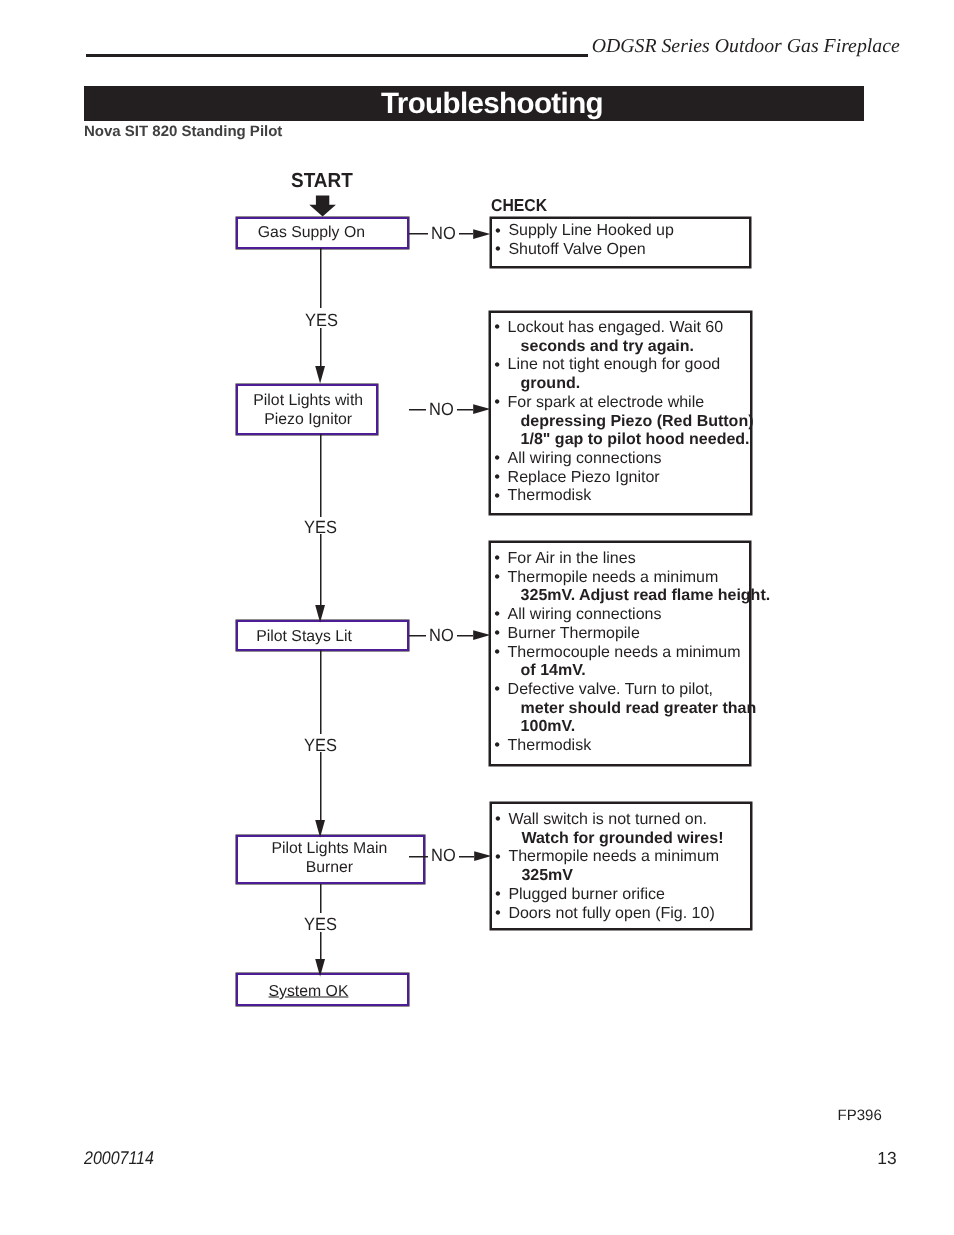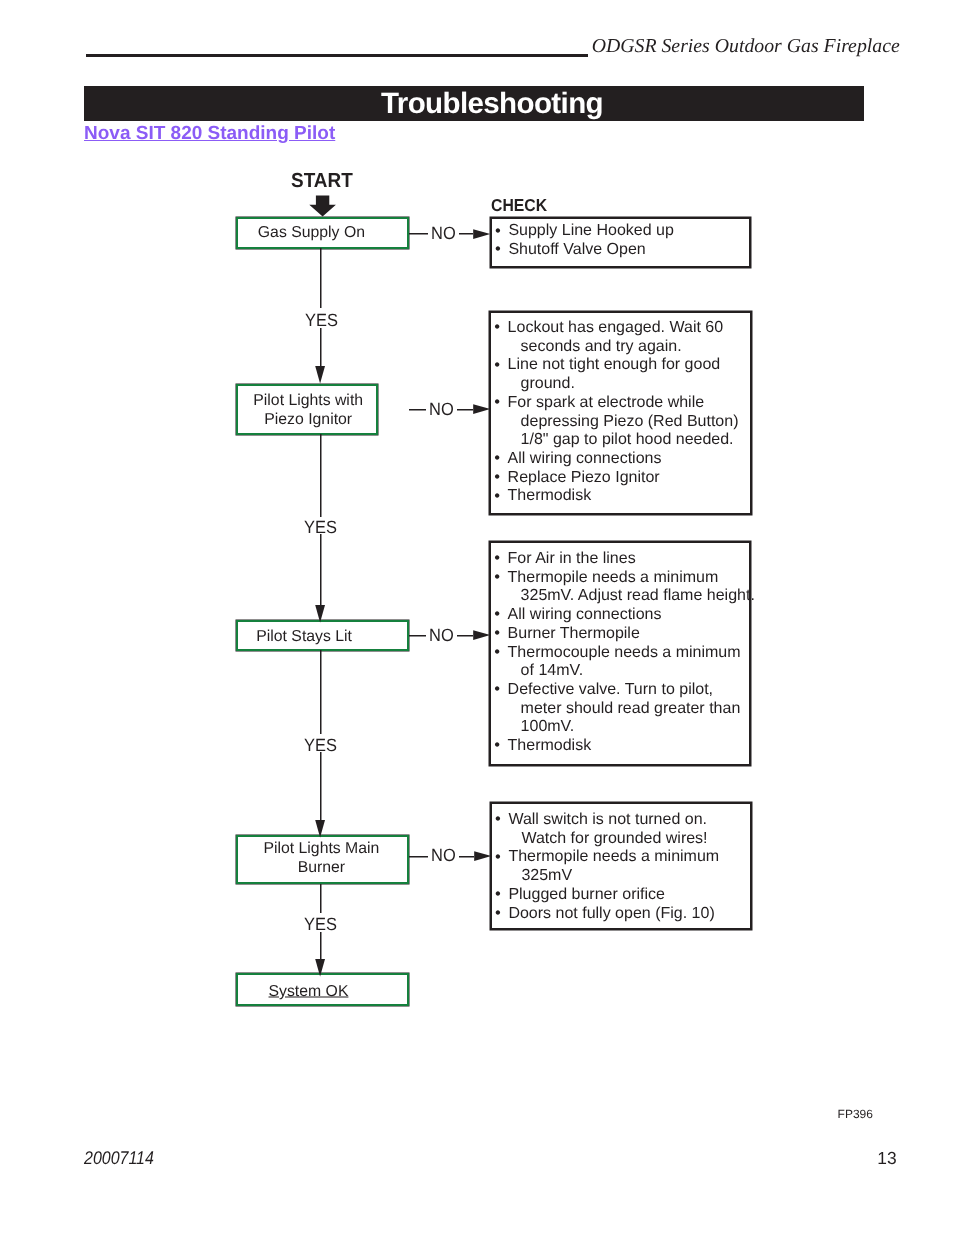--- a/index.html
+++ b/index.html
@@ -31,74 +31,74 @@
     position:absolute; left:84px; top:86px; width:780px; height:35px;
     background:#231f20;
   }
   #banner-title {
     position:absolute; left:0; top:0; width:816px; height:35px;
     display:flex; align-items:center; justify-content:center;
     color:#ffffff; font-size:29.5px; font-weight:bold; letter-spacing:-0.6px;
   }
   #subtitle {
     position:absolute; left:84px; top:123.4px;
-    font-size:19px; font-weight:bold; color:#8b5cf6; white-space:nowrap;text-decoration:underline;
+    font-size:15px; font-weight:bold; color:#404040; white-space:nowrap;
   }
 
   
   .fc { position:absolute; left:0; top:0; width:954px; height:1235px; }
 
   .node {
     position:absolute; box-sizing:border-box;
-    border:2px solid #15803d; background:#ffffff; box-shadow:0 0 0 0.5px #231f20;
+    border:2px solid #4c1d95; background:#ffffff; box-shadow:0 0 0 0.5px #231f20;
     display:flex; align-items:center; justify-content:center;
     text-align:center; font-size:15.8px; line-height:19.1px; color:#231f20;
   }
   .checkbox {
     position:absolute; box-sizing:border-box;
     border:2px solid #231f20; background:#ffffff; box-shadow:0 0 0 0.5px #231f20;
   }
   .checkbox ul {
     margin:0; padding:0; list-style:none;
   }
   .checkbox li {
     position:relative; font-size:16px; line-height:18.72px; color:#231f20;
     padding-left:16.6px; white-space:nowrap;
   }
   .checkbox li .b {
     position:absolute; left:3.3px; top:-0.9px; font-size:16.5px;
   }
-  .checkbox li .cont { display:block; padding-left:13px; }
+  .checkbox li .cont { display:block; padding-left:13px;font-weight:bold; }
 
   .vline { position:absolute; width:1px; background:#231f20; box-shadow:0.7px 0 0 0 rgba(35,31,32,0.72); }
   .hline { position:absolute; height:1px; background:#231f20; box-shadow:0 0.7px 0 0 rgba(35,31,32,0.72); }
   .label { position:absolute; font-size:17.7px; color:#231f20; white-space:nowrap;
            transform:scaleX(0.93); transform-origin:left top; }
   .blabel { position:absolute; font-size:17px; font-weight:bold; color:#231f20; white-space:nowrap; }
 
   
   #start-label { left:291.3px; top:169.7px; font-size:20.3px; transform:scaleX(0.935); transform-origin:left top; }
   #start-arrow { position:absolute; left:307.55px; top:195.4px; }
   #check-label { left:491.3px; top:194.6px; font-size:17.3px; transform:scaleX(0.912); transform-origin:left top; }
 
   #node-1 { left:235.6px; top:216.7px; width:173.0px; height:32.6px; }
   #node-2 { left:235.6px; top:383.7px; width:142px; height:51.6px; }
   #node-3 { left:235.6px; top:619.7px; width:173.0px; height:31.6px;text-align:center; }
-  #node-4 { left:235.6px; top:834.6px; width:173.0px; height:49.8px; }
+  #node-4 { left:235.6px; top:834.6px; width:189px; height:49.8px; }
   #node-5 { left:235.6px; top:972.7px; width:173.0px; height:33.7px; }
 
   #check-1 { left:489.8px; top:216.9px; width:261.4px; height:51px; padding:3.6px 0 0 0; }
   #check-2 { left:489px; top:311.2px; width:263px; height:204.2px; padding:5.8px 0 0 0; }
   #check-3 { left:489px; top:540.6px; width:262px; height:225.2px; padding:7.4px 0 0 0; }
   #check-4 { left:489.8px; top:801.6px; width:262px; height:128.8px; padding:7.4px 0 0 0; }
 
   
   #fig-code {
     position:absolute; left:837.6px; top:1106.6px;
-    font-size:12px; color:#231f20; white-space:nowrap;
+    font-size:15px; color:#231f20; white-space:nowrap;
   }
   #footer-left {
     position:absolute; left:83.5px; top:1146.8px;
     font-style:italic; font-size:18.4px; color:#231f20; white-space:nowrap;
     transform:scaleX(0.868); transform-origin:left top;
   }
   #footer-right {
     position:absolute; left:877.3px; top:1148px;
     font-size:17.4px; color:#231f20; white-space:nowrap;
   }

